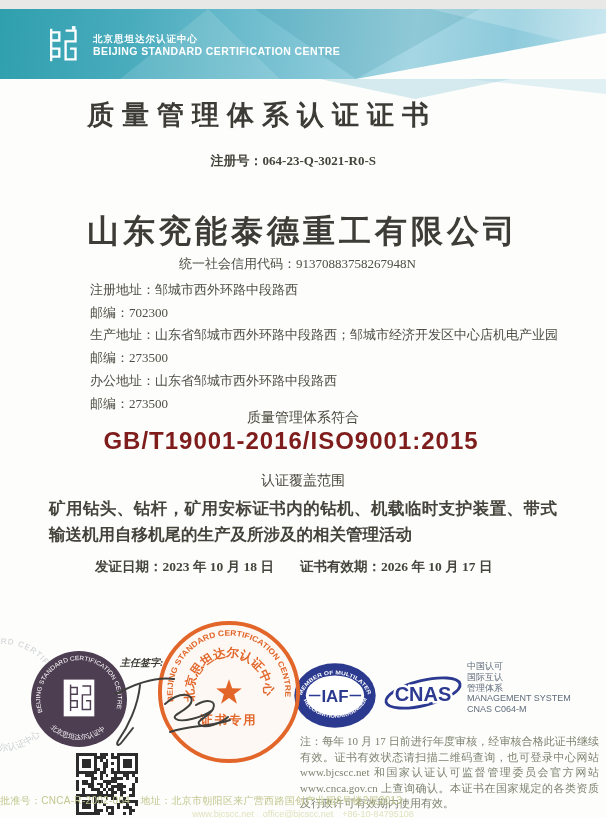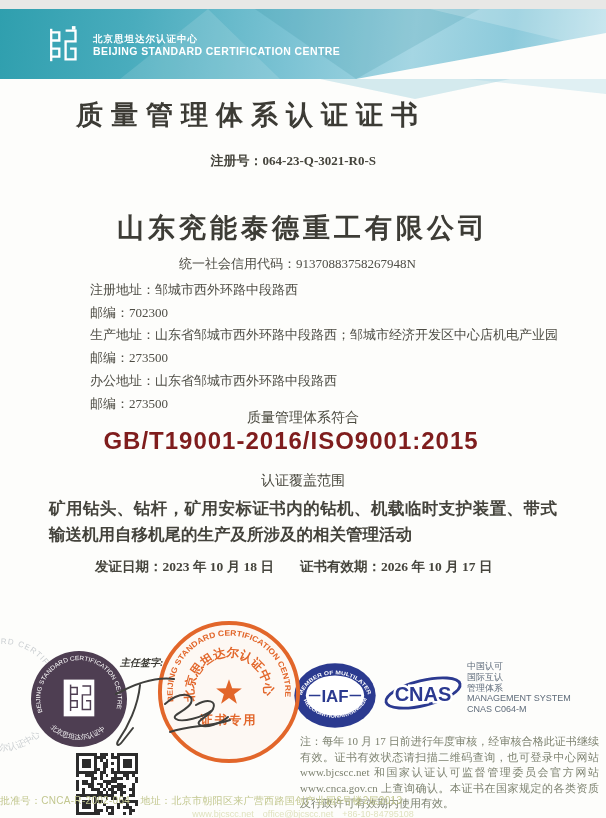--- a/index.html
+++ b/index.html
@@ -15,25 +15,25 @@
   .f4{left:320px;top:70px;width:190px;height:20px;background:rgba(150,205,220,.4);clip-path:polygon(0 0,100% 0,50% 100%);}
   .f5{left:468px;top:70px;width:138px;height:15px;background:rgba(170,215,228,.35);clip-path:polygon(0 0,100% 0,100% 100%);}
   .cut{position:absolute;right:0;bottom:0;width:250px;height:46px;background:#fdfdfb;clip-path:polygon(100% 0,100% 100%,0 100%);}
   .brand{position:absolute;left:44px;top:15px;display:flex;align-items:center;}
   .brand svg{display:block;}
   .brand-text{margin-left:13px;color:#fff;font-family:"Liberation Sans","DejaVu Sans",sans-serif;}
   .org-cn{font-size:9.5px;font-weight:bold;letter-spacing:1px;line-height:12px;}
   .org-en{font-size:10.5px;font-weight:bold;letter-spacing:.4px;line-height:13px;}
   
   .abs{position:absolute;}
-  .title{left:4px;top:88px;width:494px;text-align:center;font-size:27px;font-weight:600;letter-spacing:8px;color:#3c3b35;}
+  .title{left:15px;top:88px;width:494px;text-align:center;font-size:27px;font-weight:600;letter-spacing:8px;color:#3c3b35;}
   .regno{left:0;top:143px;width:526px;text-align:right;padding-right:150px;box-sizing:border-box;
          font-size:13px;font-weight:bold;color:#45443c;}
   .certify{left:0;top:180px;width:606px;text-align:center;font-size:15px;letter-spacing:9px;color:#4a493f;}
-  .company{left:0;top:201px;width:606px;text-align:center;font-size:27px;font-weight:700;letter-spacing:4px;color:#3d3c36;}
+  .company{left:0;top:201px;width:606px;text-align:center;font-size:32px;font-weight:700;letter-spacing:4px;color:#3d3c36;}
   .credit{left:0;top:246px;width:500px;text-align:right;padding-right:84px;box-sizing:border-box;font-size:13px;color:#4e4d45;}
   .addr{left:90px;top:270px;width:500px;font-size:13px;line-height:22.7px;color:#4e4d45;}
   .std-intro{left:0;top:400px;width:606px;text-align:center;font-size:14px;color:#4a493f;}
   .std{left:12px;top:418px;width:558px;text-align:center;font-size:24px;font-weight:bold;letter-spacing:1px;color:#7f1d1d;
        font-family:"Liberation Sans","DejaVu Sans",sans-serif;}
   .scope-title{left:0;top:463px;width:606px;text-align:center;font-size:14px;color:#4a493f;}
   .scope-text{left:49px;top:487px;width:508px;font-size:16.5px;font-weight:600;line-height:26px;
               text-align:justify;color:#44433c;}
   .date-issue{left:95px;top:549px;font-size:13.5px;font-weight:600;color:#45443c;}
   .date-valid{left:300px;top:549px;font-size:13.5px;font-weight:600;color:#45443c;}

